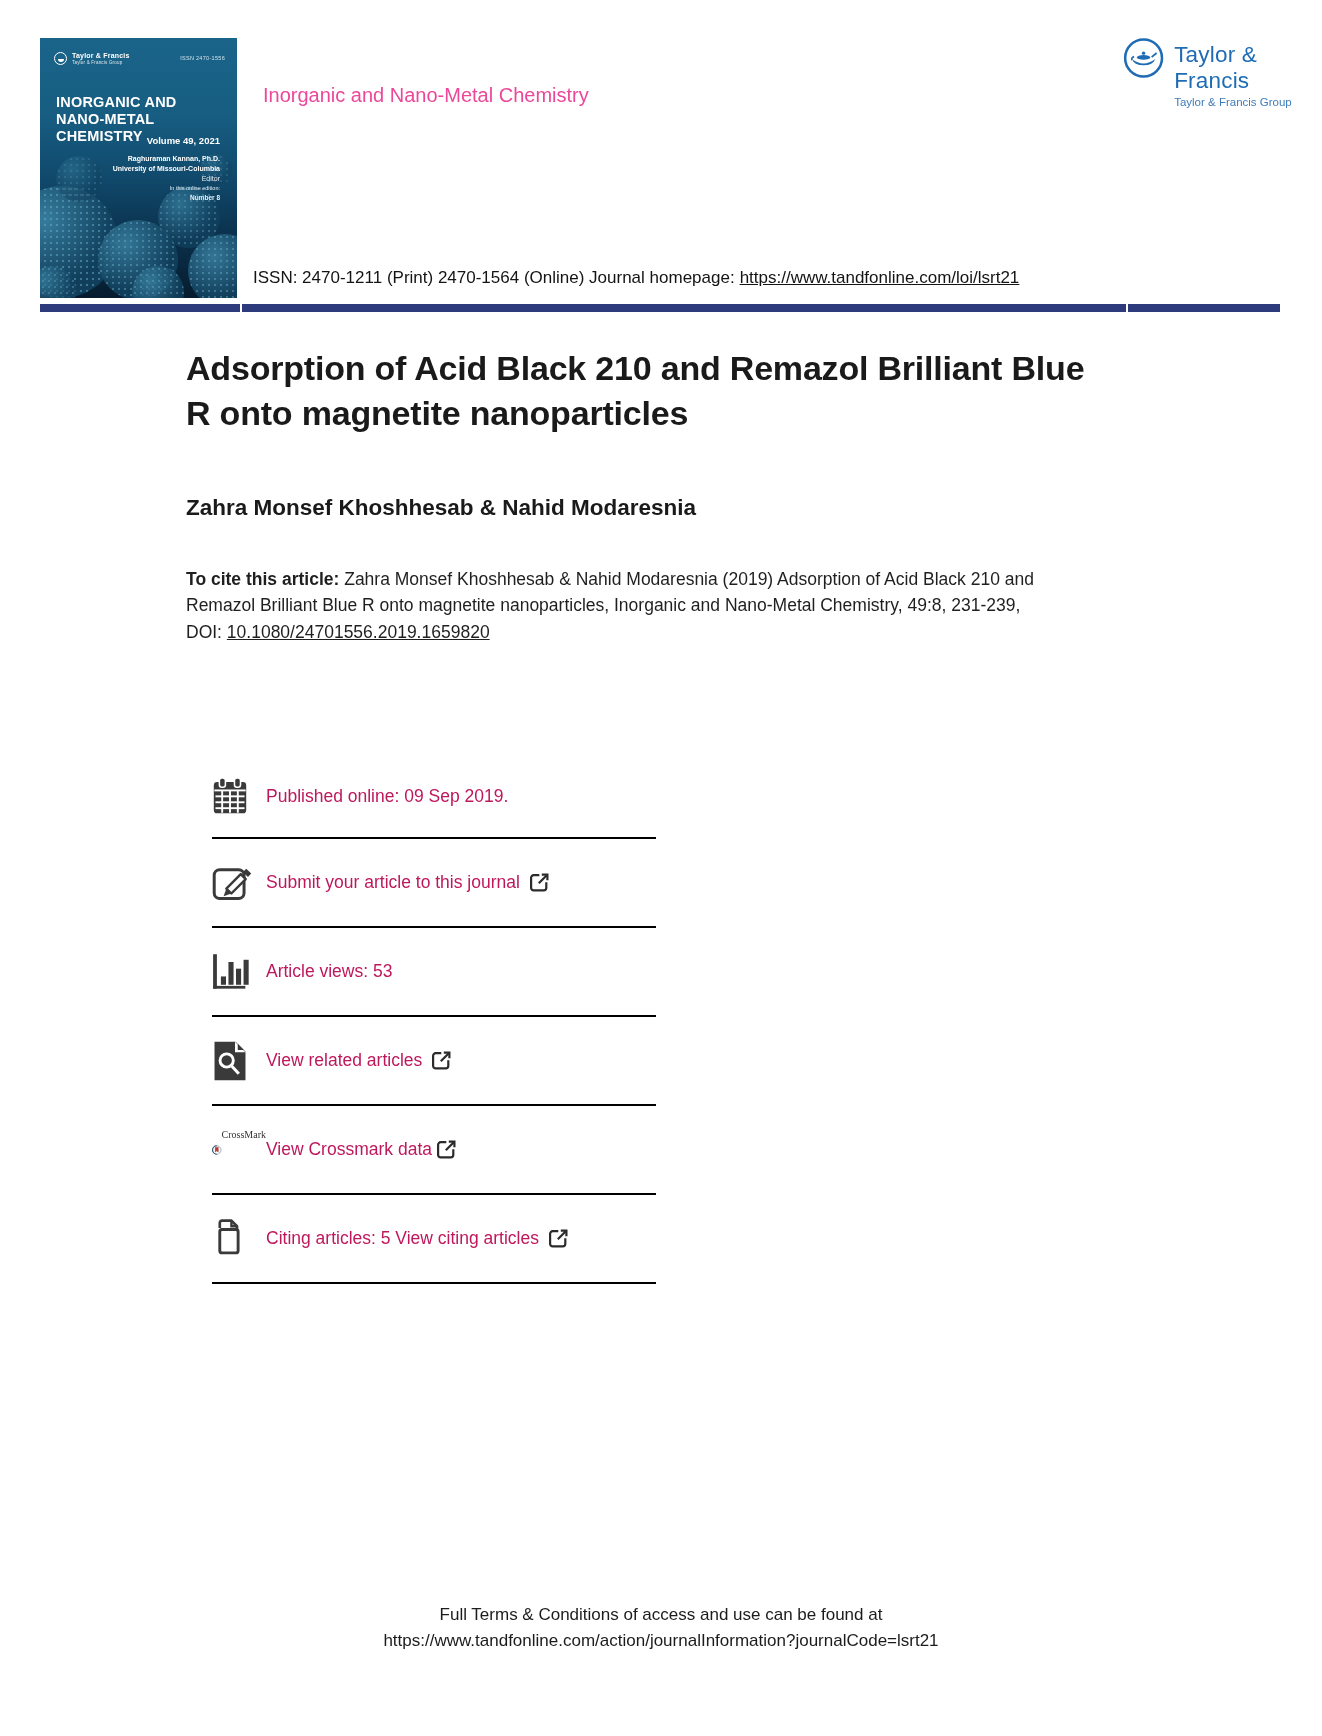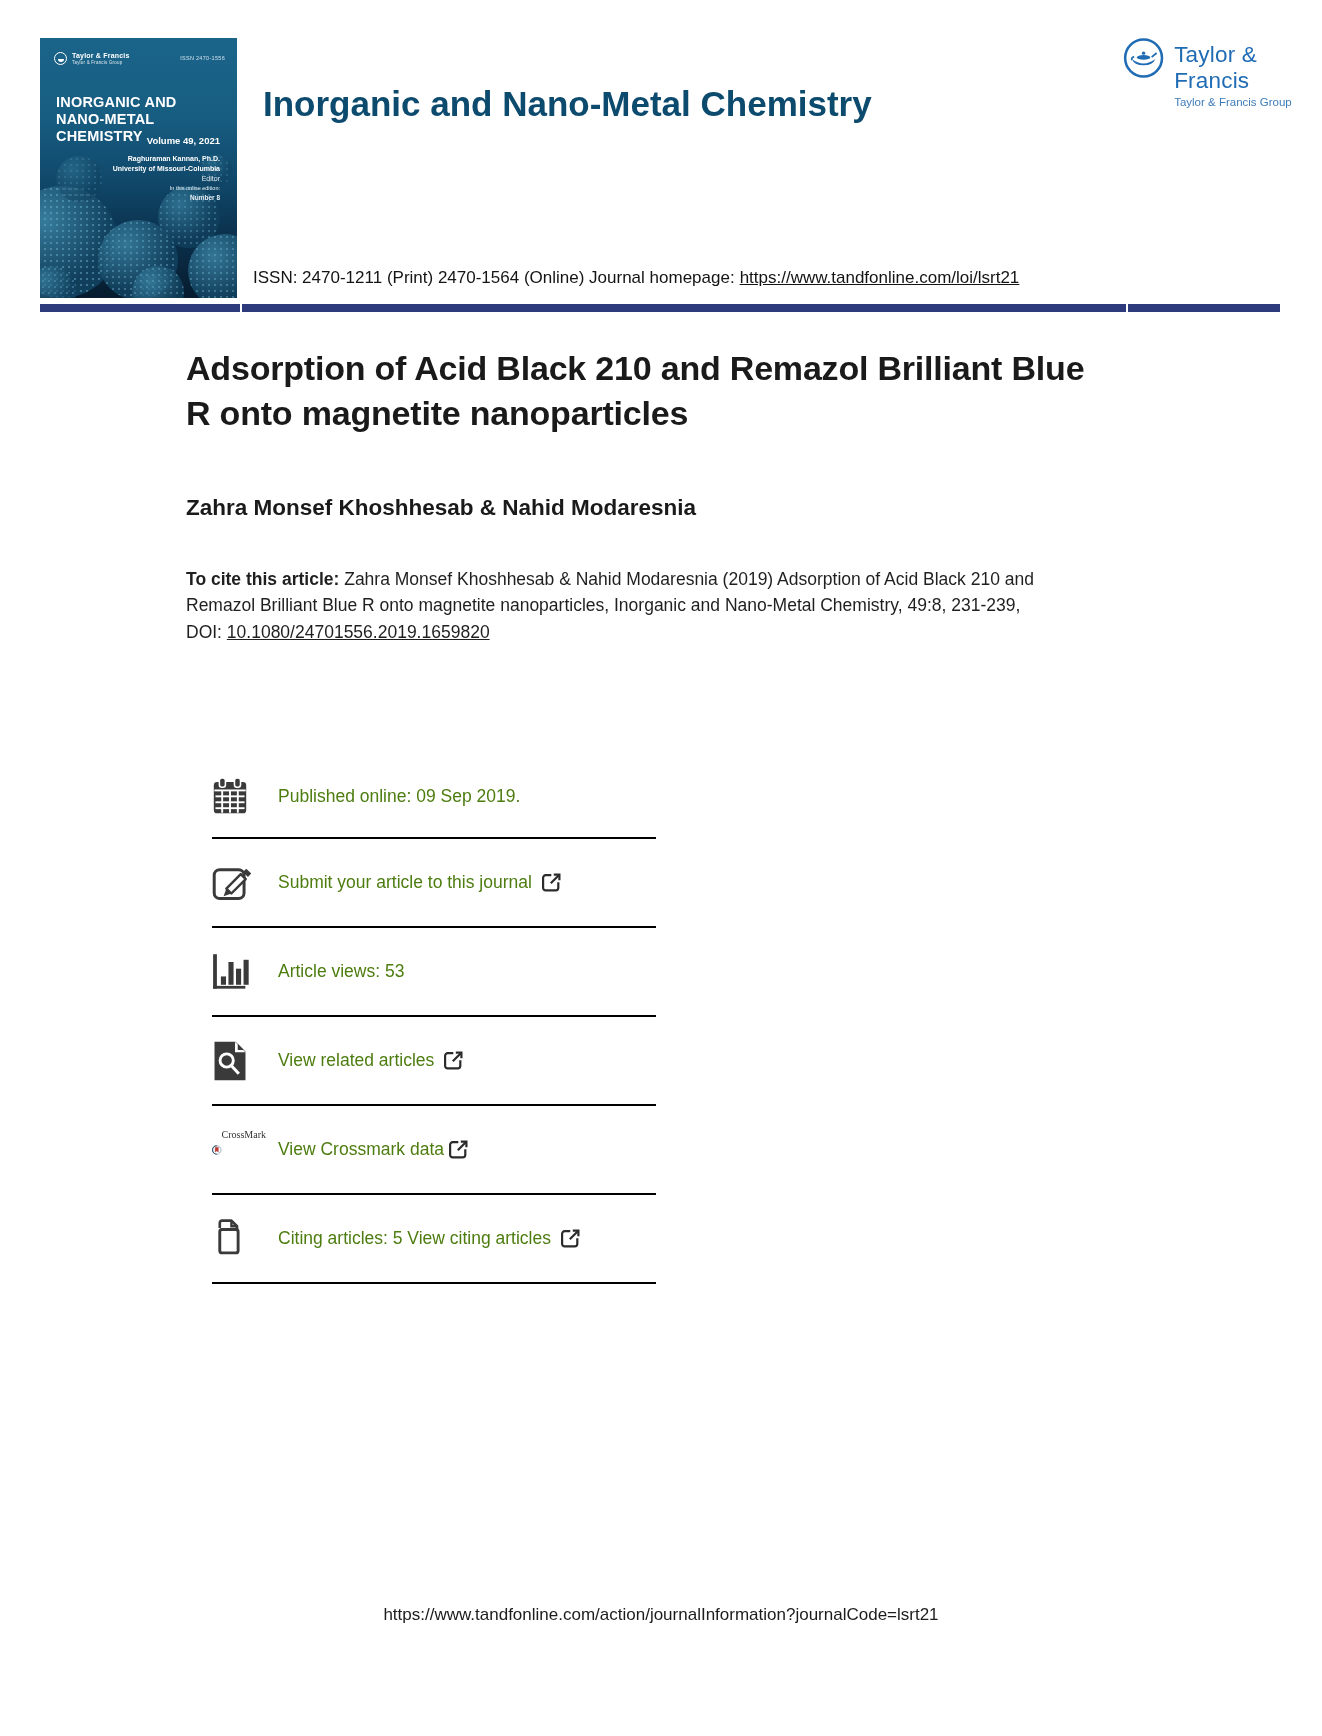--- a/index.html
+++ b/index.html
@@ -28,21 +28,21 @@
   .cover-editor .editor-label { font-weight:normal; opacity:.9; }
   .cover-edition { position:absolute; right:17px; top:146px; color:#e8f2f8; text-align:right; font-size:5.5px; line-height:1.6; }
   .cover-edition .edition-number { font-size:6.5px; font-weight:bold; }
 
   
   .brand { position:absolute; left:1122px; top:34px; display:flex; gap:9px; align-items:flex-start; }
   .brand-text .brand-name { color:#1f6cb5; font-size:22.5px; letter-spacing:.2px; margin-top:8px; }
   .brand-text .brand-group { color:#3e7cb9; font-size:11.5px; margin-top:2px; }
 
   
-  .journal-title { position:absolute; left:263px; top:84px; font-size:35px; font-weight:bold; color:#0c4a6e; }
+  .journal-title { position:absolute; left:263px; top:84px; font-size:20px; font-weight:normal; color:#ec4899; }
   .issn-line { position:absolute; left:253px; top:268px; font-size:17px; color:#141414; }
   .issn-line .homepage-url { text-decoration:underline; margin-left:5px; }
 
   .navy-bar { position:absolute; left:40px; top:304px; width:1240px; height:8px; background:#2d3b7d; }
   .navy-gap { position:absolute; top:0; width:2px; height:8px; background:#ffffff; }
 
   
   .article-title { position:absolute; left:186px; top:346px; width:930px; font-size:34px; font-weight:bold; line-height:1.33; color:#1a1a1a; letter-spacing:-.2px; }
   .authors { position:absolute; left:186px; top:495px; font-size:22.5px; font-weight:bold; color:#1a1a1a; }
   .cite-block { position:absolute; left:186px; top:566px; width:848px; font-size:17.5px; line-height:1.5; color:#1f1f1f; }
@@ -50,21 +50,21 @@
   .cite-block .doi-link { text-decoration:underline; }
   .link-line { position:absolute; left:186px; top:662px; font-size:17.5px; color:#1f1f1f; }
   .link-line .link-label { font-weight:bold; }
   .link-line .doi-url { text-decoration:underline; margin-left:12px; }
 
   
   .actions { position:absolute; left:212px; top:755px; width:444px; }
   .action-row { height:89px; display:flex; align-items:center; border-bottom:2px solid #000; }
   .action-row:first-child { height:84px; }
   .icon-box { width:54px; display:flex; flex-direction:row; align-items:flex-start; }
-  .action-text { font-size:17.5px; color:#4d7c0f; margin-left:12px; white-space:nowrap; }
+  .action-text { font-size:17.5px; color:#be185d; white-space:nowrap; }
   .ext-icon { margin-left:9px; vertical-align:-3px; }
   .crossmark-caption { font-family:"Liberation Serif", serif; font-size:10px; color:#333; margin-top:1px; }
 
   
   .footer { position:absolute; left:0; top:1602px; width:100%; text-align:center; font-size:17px; line-height:1.55; color:#1c1c1c; }
 </style>
 </head>
 <body>
 
 <div class="page">
@@ -239,16 +239,17 @@
       <svg class="ext-icon" width="20" height="20" viewBox="0 0 20 20">
         <path d="M17.3 9.2 v5.6 a2.6 2.6 0 0 1 -2.6 2.6 h-10 a2.6 2.6 0 0 1 -2.6 -2.6 v-10 a2.6 2.6 0 0 1 2.6 -2.6 h5.6" fill="none" stroke="#2b2b2b" stroke-width="2.2"></path>
         <line x1="9.8" y1="10.2" x2="18" y2="2" stroke="#2b2b2b" stroke-width="2.2"></line>
         <polyline points="12.8,1.6 18.4,1.6 18.4,7.2" fill="none" stroke="#2b2b2b" stroke-width="2.2"></polyline>
       </svg>
     </div>
 
   </div>
 
   <div class="footer">
+    <div>Full Terms &amp; Conditions of access and use can be found at</div>
     <div>https://www.tandfonline.com/action/journalInformation?journalCode=lsrt21</div>
   </div>
 
 </div>
 
 </body></html>

